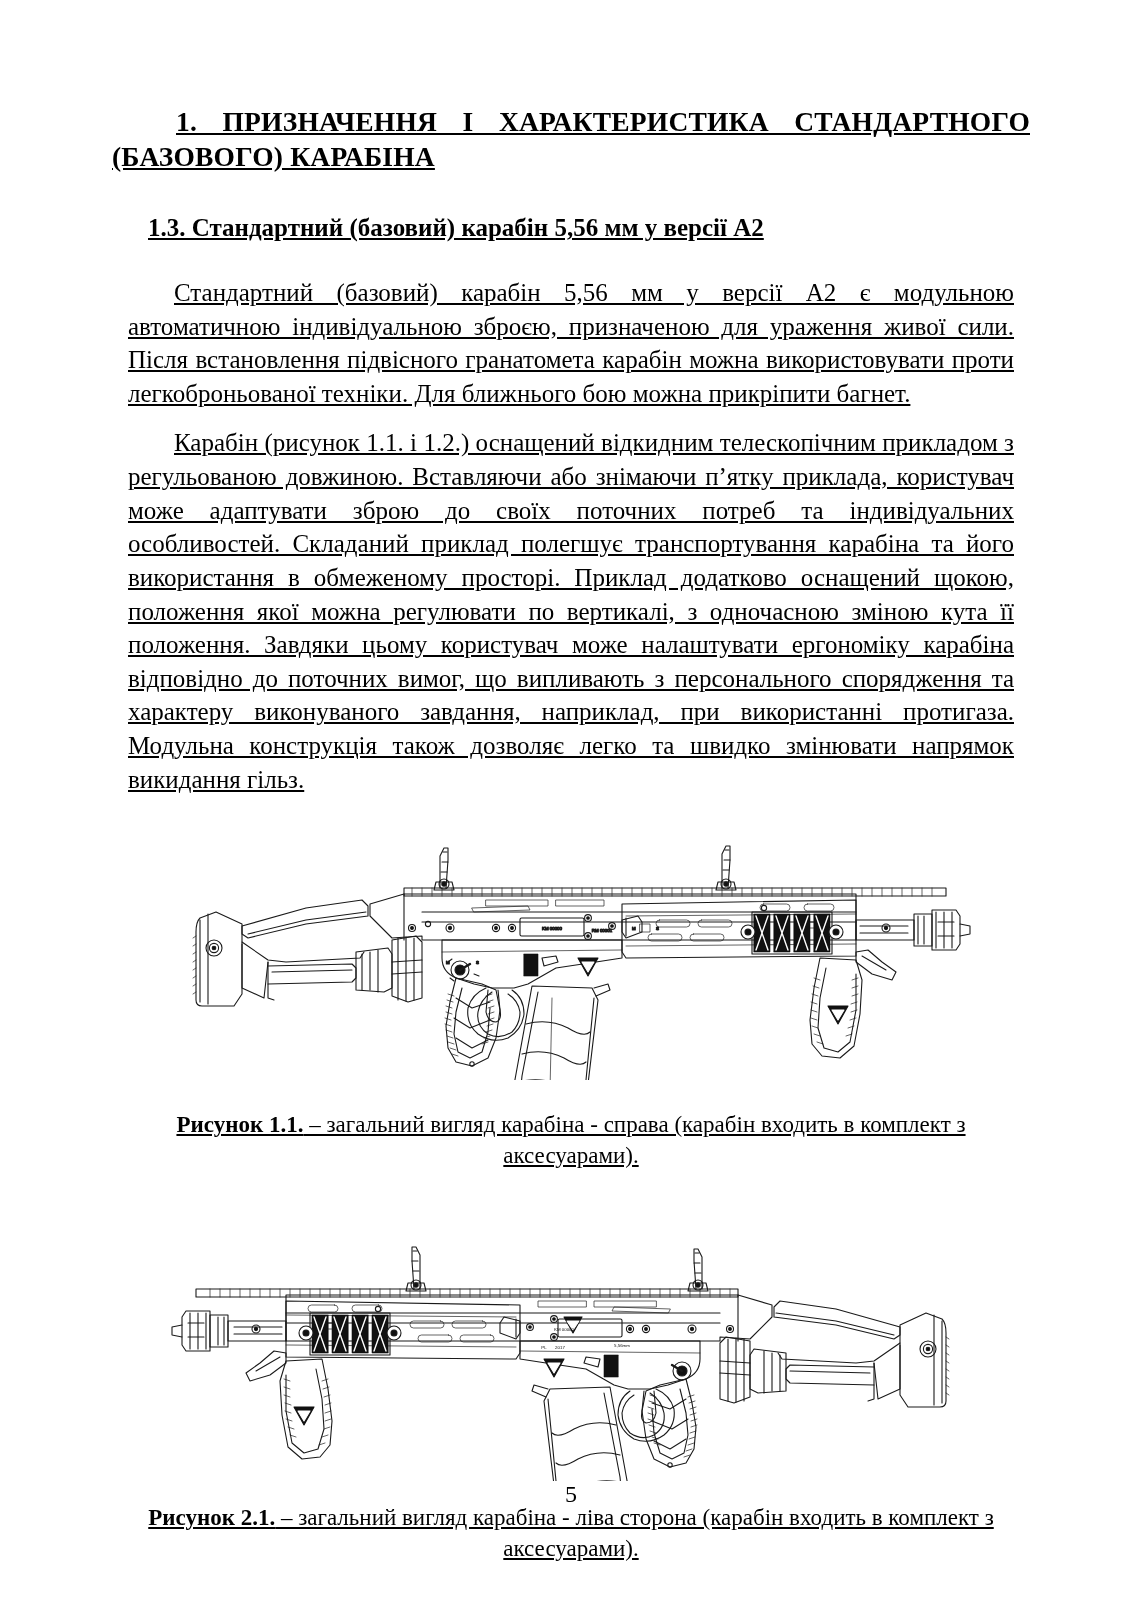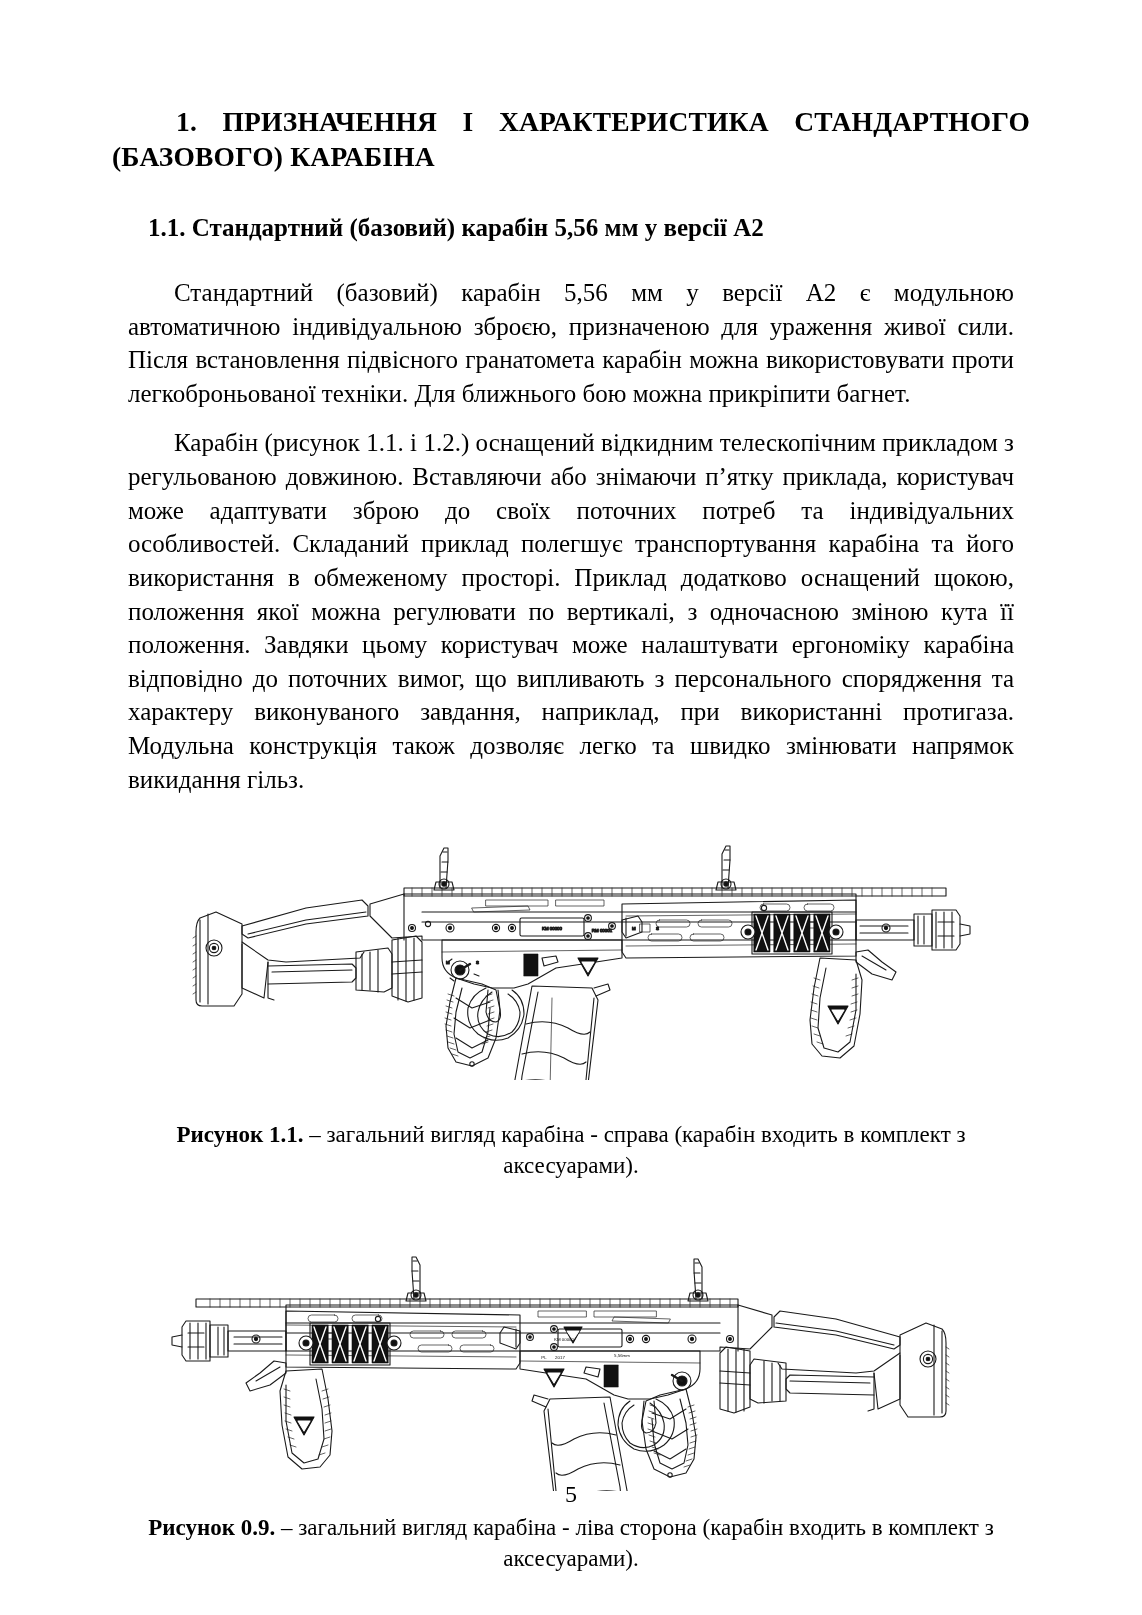--- a/index.html
+++ b/index.html
@@ -21,20 +21,21 @@
     left: 0; top: 0;
     width: 1142px;
     height: 1615px;
     background: #fff;
   }
   .content {
     position: absolute;
     left: 112px;
     top: 104px;
     width: 918px;
+    text-decoration: underline;
   }
 
   
   .h1 {
     font-size: 27.5px;
     font-weight: bold;
     line-height: 1.28;
     text-align: justify;
     text-align-last: left;
     text-indent: 64px;
@@ -83,21 +84,21 @@
 
   .caption {
     font-size: 23px;
     line-height: 1.33;
     text-align: center;
     margin: 6px auto 0 auto;
     width: 880px;
   }
   .caption b { font-weight: bold; }
 
-  #caption-1 { margin-top: 40px; }
+  #caption-1 { margin-top: 30px; }
   #caption-2 { margin-top: 22px; }
 
   
   .page-number {
     position: absolute;
     top: 1481px;
     left: 0;
     width: 1142px;
     text-align: center;
     font-size: 24px;
@@ -111,21 +112,21 @@
 </style>
 </head>
 <body>
 
 <div class="page">
 
   <div class="content">
 
     <h1 class="h1">1.    ПРИЗНАЧЕННЯ   І   ХАРАКТЕРИСТИКА   СТАНДАРТНОГО (БАЗОВОГО) КАРАБІНА</h1>
 
-    <h2 class="h2">1.1. Стандартний (базовий) карабін 5,56 мм у версії А2</h2>
+    <h2 class="h2">1.3. Стандартний (базовий) карабін 5,56 мм у версії А2</h2>
 
     <p class="para first">Стандартний (базовий) карабін 5,56 мм у версії А2 є модульною автоматичною індивідуальною зброєю, призначеною для ураження живої сили. Після встановлення підвісного гранатомета карабін можна використовувати проти легкоброньованої техніки. Для ближнього бою можна прикріпити багнет.</p>
 
     <p class="para second">Карабін (рисунок 1.1. і 1.2.) оснащений відкидним телескопічним прикладом з регульованою довжиною. Вставляючи або знімаючи п’ятку приклада, користувач може адаптувати зброю до своїх поточних потреб та індивідуальних особливостей. Складаний приклад полегшує транспортування карабіна та його використання в обмеженому просторі. Приклад додатково оснащений щокою, положення якої можна регулювати по вертикалі, з одночасною зміною кута її положення. Завдяки цьому користувач може налаштувати ергономіку карабіна відповідно до поточних вимог, що випливають з персонального спорядження та характеру виконуваного завдання, наприклад, при використанні протигаза. Модульна конструкція також дозволяє легко та швидко змінювати напрямок викидання гільз.</p>
 
     <div class="figure-block" id="figure-1">
       <div class="fig-svg-wrap">
         <svg width="830" height="268" viewBox="0 0 830 268" xmlns="http://www.w3.org/2000/svg">
           <g class="lineart" stroke-linejoin="round" stroke-linecap="round">
 
@@ -471,21 +472,21 @@
           <g>
             <text class="micro-text" x="408" y="118" text-anchor="middle">KM 00000</text>
             <text class="micro-text" x="466" y="134" text-anchor="middle">5,56mm</text>
             <text class="micro-text" x="388" y="136" text-anchor="middle">PL</text>
             <text class="micro-text" x="404" y="136" text-anchor="middle">2017</text>
           </g>
         </svg>
       </div>
 
       <div class="caption" id="caption-2">
-        <b>Рисунок 0.9.</b><span> –  загальний вигляд карабіна - ліва сторона (карабін входить в комплект з аксесуарами).</span>
+        <b>Рисунок 2.1.</b><span> –  загальний вигляд карабіна - ліва сторона (карабін входить в комплект з аксесуарами).</span>
       </div>
     </div>
 
   </div>
 
   <div class="page-number">5</div>
 
 </div>
 
 </body></html>

